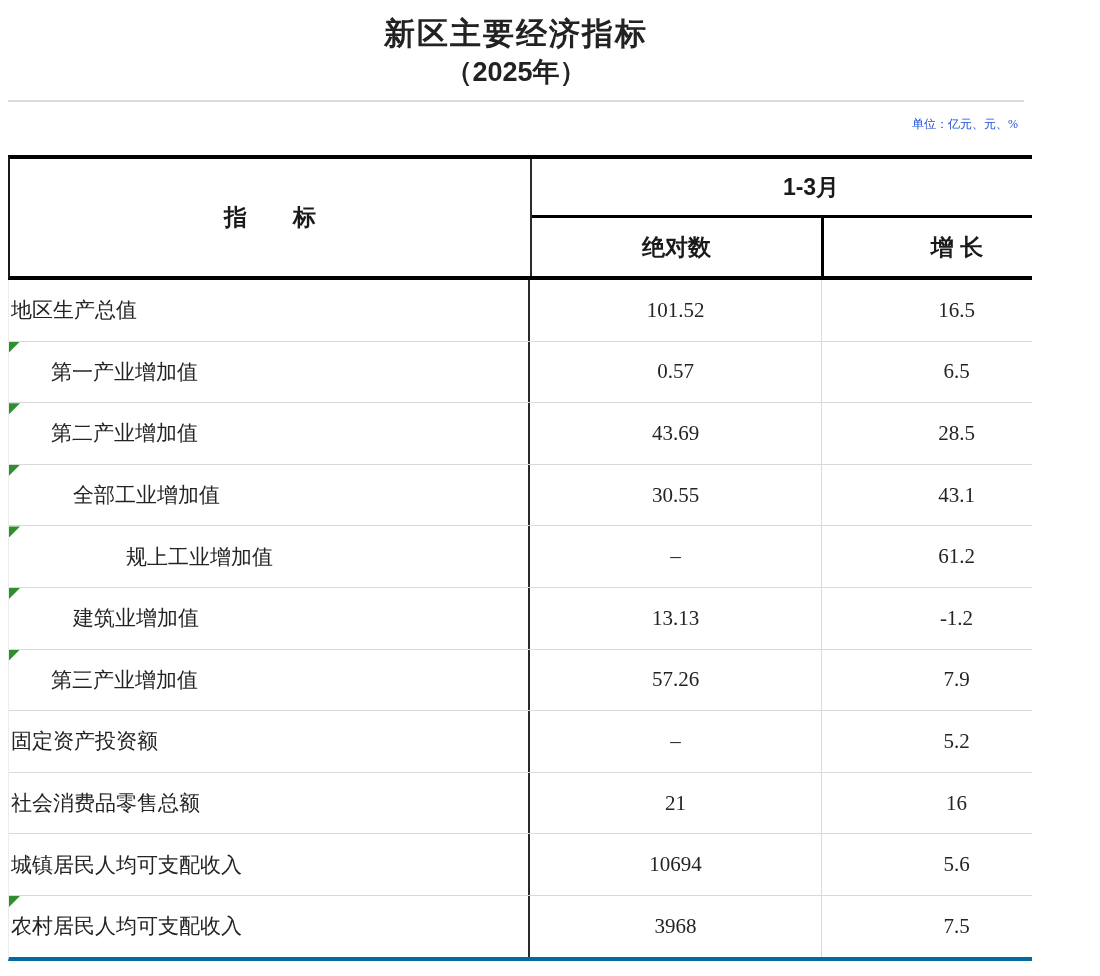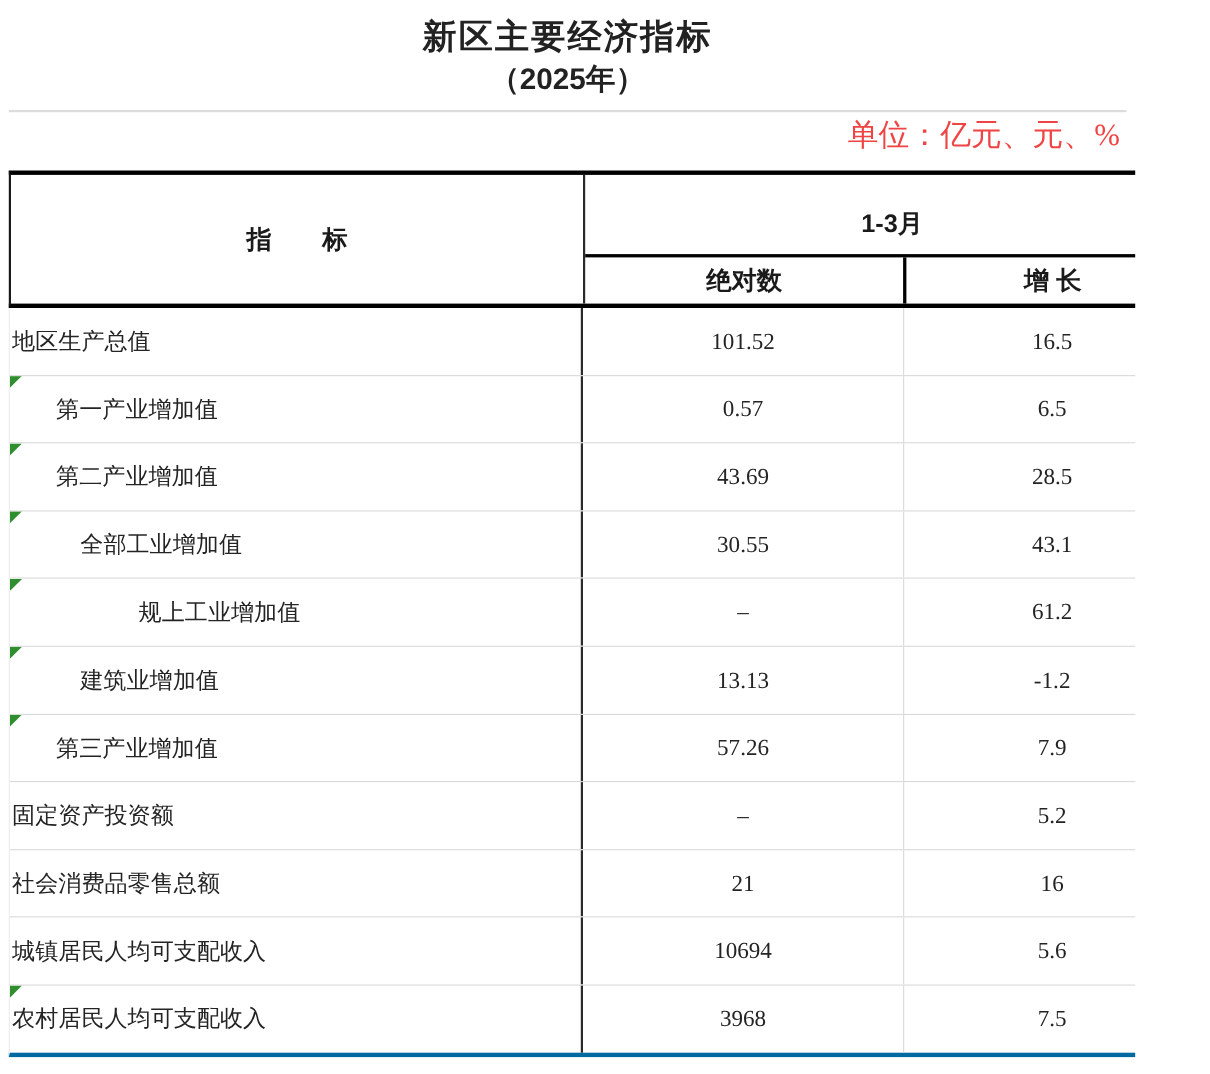--- a/index.html
+++ b/index.html
@@ -36,23 +36,23 @@
   .title-divider {
     margin: 10px 8px 0 8px;
     height: 0;
     border-top: 2px solid #dcdcdc;
   }
   .unit-note {
     margin-top: 6px;
     padding-right: 14px;
     text-align: right;
     font-family: "Liberation Serif", "DejaVu Serif", serif;
-    font-size: 28px;
+    font-size: 12px;
     line-height: 32px;
-    color: #ef4444;
+    color: #1d4ed8;
   }
 
   
   .ind-table {
     margin: 15px 8px 0 8px;
     width: 1084px;
   }
 
   
   .thead {
@@ -82,21 +82,20 @@
     display: flex;
     flex-direction: column;
   }
   .th-period {
     box-sizing: border-box;
     height: 59px;
     border-bottom: 3px solid #000000;
     display: flex;
     align-items: center;
     justify-content: center;
-    margin-top: 16px;
   }
   .th-sub {
     flex: 1;
     display: flex;
   }
   .th-abs {
     box-sizing: border-box;
     width: 292px;
     border-right: 3px solid #000000;
     display: flex;

